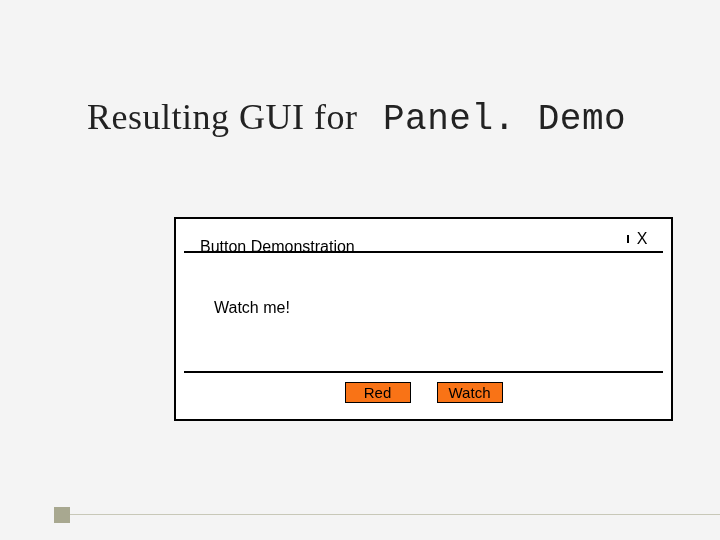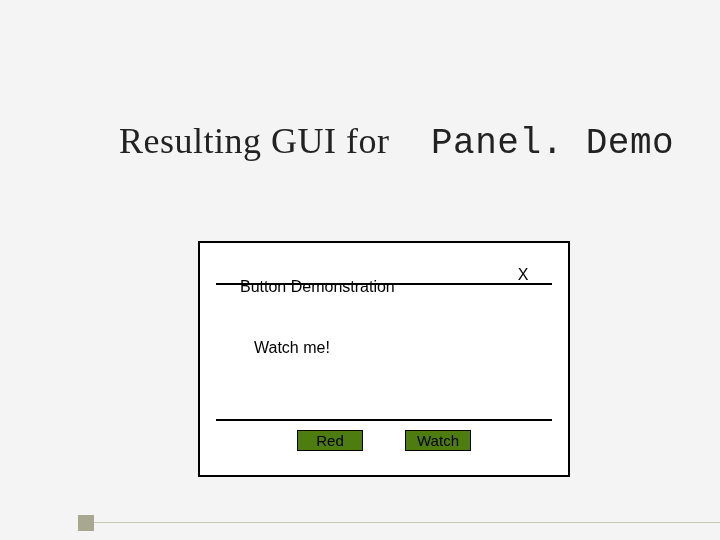--- a/index.html
+++ b/index.html
@@ -1,15 +1,15 @@
 <!DOCTYPE html>
 <html><head>
   <meta charset="utf-8">
   <style>
-    * { box-sizing: border-box; margin: 16px; padding: 0; }
+    * { box-sizing: border-box; margin: 8px; padding: 0; }
     html, body { width: 720px; height: 540px; background: #f4f4f4; font-family: Arial, Helvetica, sans-serif; }
     body { position: relative; overflow: hidden; }
 
     .accent-square {
       position: absolute;
       left: 30px;
       bottom: 25px;
       width: 16px;
       height: 16px;
       background: #a8a890;
@@ -32,21 +32,21 @@
       color: #222;
       letter-spacing: 0.5px;
     }
     .slide-title .serif { font-family: Georgia, 'Times New Roman', serif; }
     .slide-title .mono { font-family: 'Courier New', Courier, monospace; }
 
     .window {
       position: absolute;
       left: 150px;
       top: 193px;
-      width: 372px;
+      width: 499px;
       border: 2px solid #000;
       background: #fff;
     }
     .titlebar {
       display: flex;
       height: 26px;
       border-bottom: 2px solid #000;
     }
     .titlebar-title {
       flex: 1;
@@ -75,21 +75,21 @@
       border-top: 2px solid #000;
       display: flex;
       align-items: center;
       justify-content: center;
       gap: 10px;
     }
     .demo-button {
       min-width: 66px;
       padding: 1px 10px;
       border: 1px solid #000;
-      background: #4d7c0f;
+      background: #f97316;
       font-size: 15px;
       text-align: center;
       cursor: pointer;
     }
   </style>
 </head>
 <body>
 
 <div class="slide-title">
   <span class="serif">Resulting GUI for </span><span class="mono">Panel. Demo</span>

